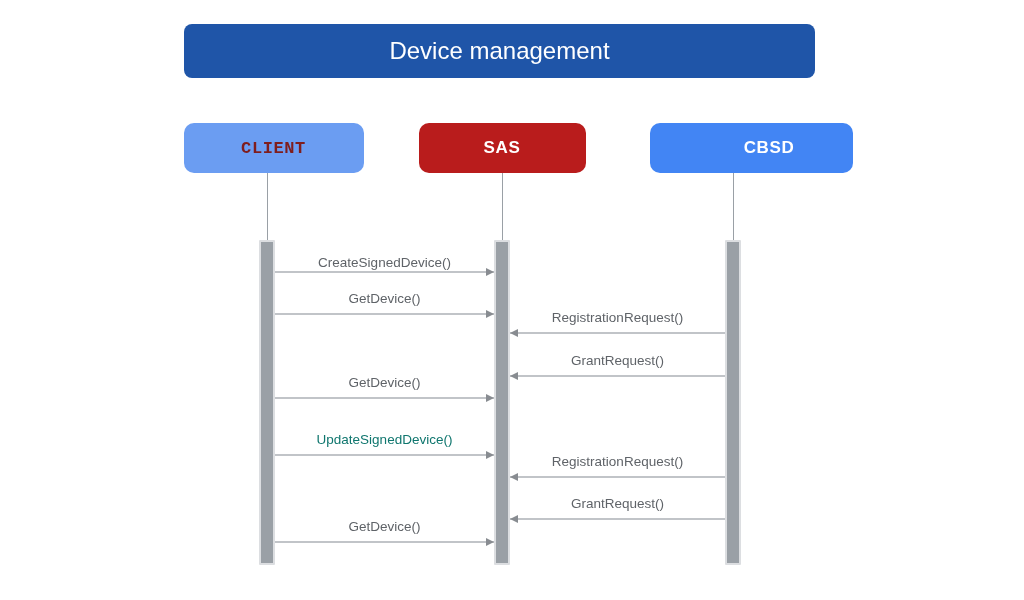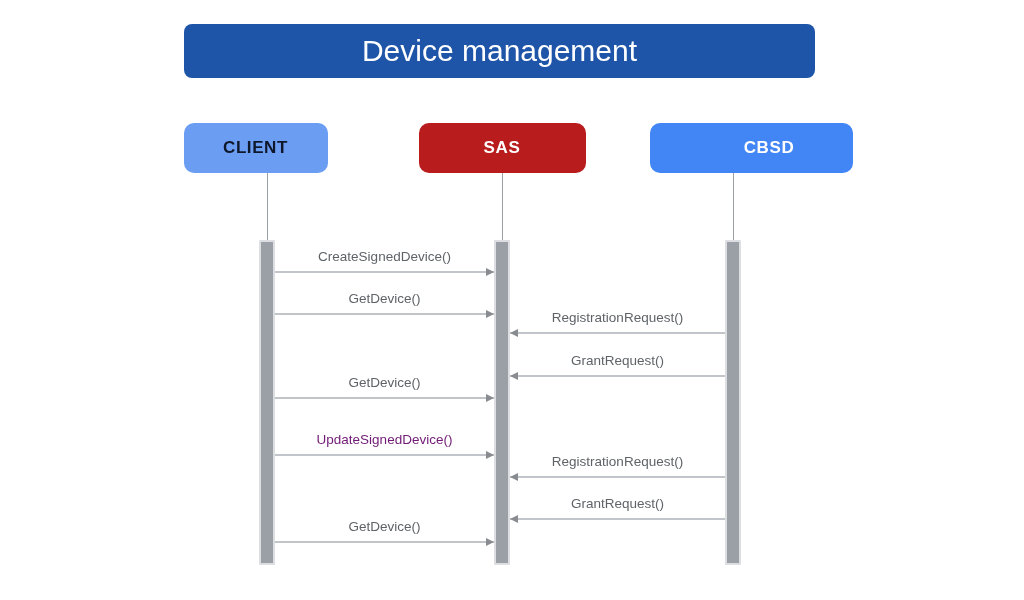--- a/index.html
+++ b/index.html
@@ -15,21 +15,21 @@
     font-family: "Liberation Sans", sans-serif;
     overflow: hidden;
   }
   .title-bar {
     position: absolute;
     display: flex;
     align-items: center;
     justify-content: center;
     color: #ffffff;
     border-radius: 8px;
-    font-size: 30px;
+    font-size: 24px;
     font-weight: 400;
   }
   .actor-box {
     position: absolute;
     display: flex;
     align-items: center;
     justify-content: center;
     color: #ffffff;
     border-radius: 10px;
     font-size: 17px;
@@ -65,21 +65,21 @@
   }
 </style>
 </head>
 <body>
 
 <div class="canvas">
   <div class="title-bar" id="title-bar" style="left: 184px; top: 24px; width: 631px; height: 54px; background: rgb(31, 85, 168); color: rgb(255, 255, 255);">
     <span>Device management</span>
   </div>
   <div id="actors">
-      <div class="actor-box" style="left: 183.5px; top: 123px; width: 144px; height: 50px; background: rgb(107, 157, 242); color: #0f172a;">
+      <div class="actor-box" style="left: 183.5px; top: 123px; width: 180px; height: 50px; background: rgb(107, 157, 242); color: #7f1d1d; font-family: Liberation Mono, monospace;">
         <span>CLIENT</span>
       </div>
       <div class="actor-box" style="left: 418.5px; top: 123px; width: 167px; height: 50px; background: #b91c1c; color: rgb(255, 255, 255);">
         <span>SAS</span>
       </div>
       <div class="actor-box" style="left: 649.5px; top: 123px; width: 167px; height: 50px; background: rgb(66, 133, 244); color: rgb(255, 255, 255); padding-left: 36px;">
         <span>CBSD</span>
       </div>
     </div>
   <div id="lifelines">
@@ -87,21 +87,21 @@
       <div class="activation-bar" style="left: 259px; top: 240px; width: 16px; height: 325px; background: rgb(154, 160, 166); border: 2px solid rgb(220, 222, 225);"></div>
       <div class="lifeline-line" style="left: 501.5px; top: 173px; height: 67px; background: rgb(154, 160, 166);"></div>
       <div class="activation-bar" style="left: 494px; top: 240px; width: 16px; height: 325px; background: rgb(154, 160, 166); border: 2px solid rgb(220, 222, 225);"></div>
       <div class="lifeline-line" style="left: 732.5px; top: 173px; height: 67px; background: rgb(154, 160, 166);"></div>
       <div class="activation-bar" style="left: 725px; top: 240px; width: 16px; height: 325px; background: rgb(154, 160, 166); border: 2px solid rgb(220, 222, 225);"></div>
     </div>
   <div id="messages">
       <div>
         <div class="msg-line" style="left: 275px; top: 271.25px; width: 219px; background: rgb(193, 196, 200);"></div>
         <div class="arrow" style="top: 267.5px; left: 486px; border-left: 8px solid rgb(136, 140, 145);"></div>
-        <div class="msg-label" style="left: 234.5px; width: 300px; top: 249px; color: rgb(95, 99, 104);">CreateSignedDevice()</div>
+        <div class="msg-label" style="left: 234.5px; width: 300px; top: 255px; color: rgb(95, 99, 104);">CreateSignedDevice()</div>
       </div>
       <div>
         <div class="msg-line" style="left: 275px; top: 313.25px; width: 219px; background: rgb(193, 196, 200);"></div>
         <div class="arrow" style="top: 309.5px; left: 486px; border-left: 8px solid rgb(136, 140, 145);"></div>
         <div class="msg-label" style="left: 234.5px; width: 300px; top: 291px; color: rgb(95, 99, 104);">GetDevice()</div>
       </div>
       <div>
         <div class="msg-line" style="left: 510px; top: 332.25px; width: 215px; background: rgb(193, 196, 200);"></div>
         <div class="arrow" style="top: 328.5px; left: 510px; border-right: 8px solid rgb(136, 140, 145);"></div>
         <div class="msg-label" style="left: 467.5px; width: 300px; top: 310px; color: rgb(95, 99, 104);">RegistrationRequest()</div>
@@ -112,21 +112,21 @@
         <div class="msg-label" style="left: 467.5px; width: 300px; top: 353px; color: rgb(95, 99, 104);">GrantRequest()</div>
       </div>
       <div>
         <div class="msg-line" style="left: 275px; top: 397.25px; width: 219px; background: rgb(193, 196, 200);"></div>
         <div class="arrow" style="top: 393.5px; left: 486px; border-left: 8px solid rgb(136, 140, 145);"></div>
         <div class="msg-label" style="left: 234.5px; width: 300px; top: 375px; color: rgb(95, 99, 104);">GetDevice()</div>
       </div>
       <div>
         <div class="msg-line" style="left: 275px; top: 454.25px; width: 219px; background: rgb(193, 196, 200);"></div>
         <div class="arrow" style="top: 450.5px; left: 486px; border-left: 8px solid rgb(136, 140, 145);"></div>
-        <div class="msg-label" style="left: 234.5px; width: 300px; top: 432px; color: #701a75;">UpdateSignedDevice()</div>
+        <div class="msg-label" style="left: 234.5px; width: 300px; top: 432px; color: #0f766e;">UpdateSignedDevice()</div>
       </div>
       <div>
         <div class="msg-line" style="left: 510px; top: 476.25px; width: 215px; background: rgb(193, 196, 200);"></div>
         <div class="arrow" style="top: 472.5px; left: 510px; border-right: 8px solid rgb(136, 140, 145);"></div>
         <div class="msg-label" style="left: 467.5px; width: 300px; top: 454px; color: rgb(95, 99, 104);">RegistrationRequest()</div>
       </div>
       <div>
         <div class="msg-line" style="left: 510px; top: 518.25px; width: 215px; background: rgb(193, 196, 200);"></div>
         <div class="arrow" style="top: 514.5px; left: 510px; border-right: 8px solid rgb(136, 140, 145);"></div>
         <div class="msg-label" style="left: 467.5px; width: 300px; top: 496px; color: rgb(95, 99, 104);">GrantRequest()</div>

